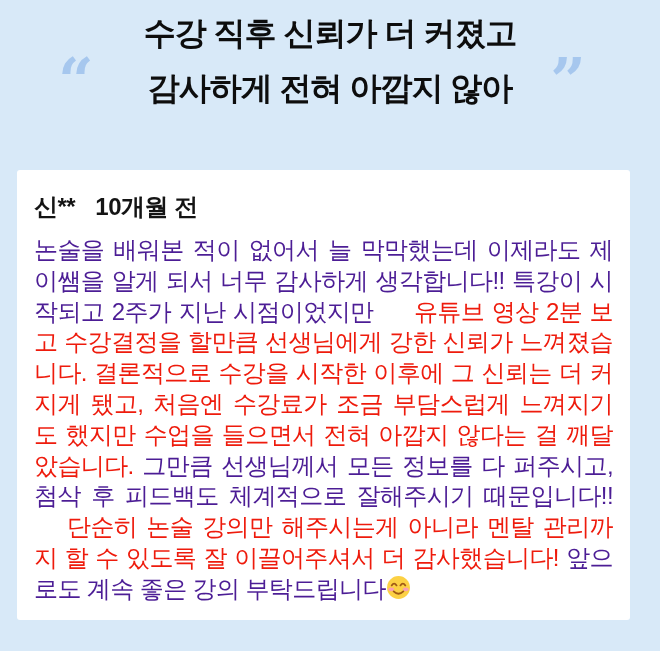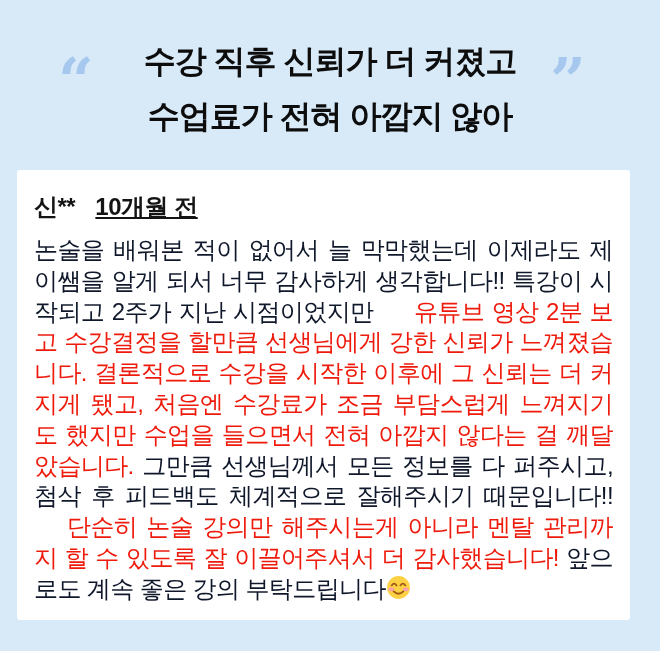--- a/index.html
+++ b/index.html
@@ -24,21 +24,21 @@
     font-family: "DejaVu Serif", serif;
     font-weight: 700;
     font-size: 62px;
     line-height: 1;
     color: #a6c7ee;
     user-select: none;
   }
   .quote-open  { left: 58px;  top: 50px; }
   .quote-close { right: 74px; top: 50px; }
   .title-block {
-    padding-top: 34px;
+    padding-top: 6px;
     text-align: center;
     color: #0d0d0d;
     font-size: 32px;
     font-weight: 700;
     letter-spacing: -1px;
     line-height: 55px;
   }
   
   .review-card {
     position: absolute;
@@ -51,48 +51,48 @@
     box-sizing: border-box;
     padding: 21px 17px 0 17px;
   }
   .review-meta {
     font-size: 24px;
     font-weight: 600;
     color: #141414;
     letter-spacing: -0.5px;
     margin-bottom: 12px;
   }
-  .review-time { margin-left: 14px; text-decoration: underline; }
+  .review-time { margin-left: 14px; }
   .review-body {
     font-size: 24px;
     font-weight: 500;
     line-height: 30.8px;
     letter-spacing: -0.6px;
     color: #191919;
     text-align: justify;
     word-break: break-all;
   }
   .review-body .highlight { color: #ee1b0c; margin-left: 33px; }
-  .review-body .normal    { color: #0f172a; }
+  .review-body .normal    { color: #4c1d95; }
   .emoji {
     display: inline-block;
     width: 25px;
     height: 25px;
     vertical-align: -3px;
   }
   .emoji svg { display: block; width: 100%; height: 100%; }
 </style>
 </head>
 <body>
 
 <div class="quote-header">
   <span class="quote-mark quote-open">“</span>
   <div class="title-block">
     <div>수강 직후 신뢰가 더 커졌고</div>
-    <div>수업료가 전혀 아깝지 않아</div>
+    <div>감사하게 전혀 아깝지 않아</div>
   </div>
   <span class="quote-mark quote-close">”</span>
 </div>
 
 <div class="review-card">
   <div class="review-meta">
     <span class="review-author">신**</span>
     <span class="review-time">10개월 전</span>
   </div>
   <div class="review-body"><span class="normal">논술을 배워본 적이 없어서 늘 막막했는데 이제라도 제이쌤을 알게 되서 너무 감사하게 생각합니다!! 특강이 시작되고 2주가 지난 시점이었지만 </span><span class="highlight">유튜브 영상 2분 보고 수강결정을 할만큼 선생님에게 강한 신뢰가 느껴졌습니다. 결론적으로 수강을 시작한 이후에 그 신뢰는 더 커지게 됐고, 처음엔 수강료가 조금 부담스럽게 느껴지기도 했지만 수업을 들으면서 전혀 아깝지 않다는 걸 깨달았습니다.</span><span class="normal"> 그만큼 선생님께서 모든 정보를 다 퍼주시고, 첨삭 후 피드백도 체계적으로 잘해주시기 때문입니다!! </span><span class="highlight">단순히 논술 강의만 해주시는게 아니라 멘탈 관리까지 할 수 있도록 잘 이끌어주셔서 더 감사했습니다!</span><span class="normal"> 앞으로도 계속 좋은 강의 부탁드립니다</span><span class="emoji"><svg viewBox="0 0 36 36" xmlns="http://www.w3.org/2000/svg">

